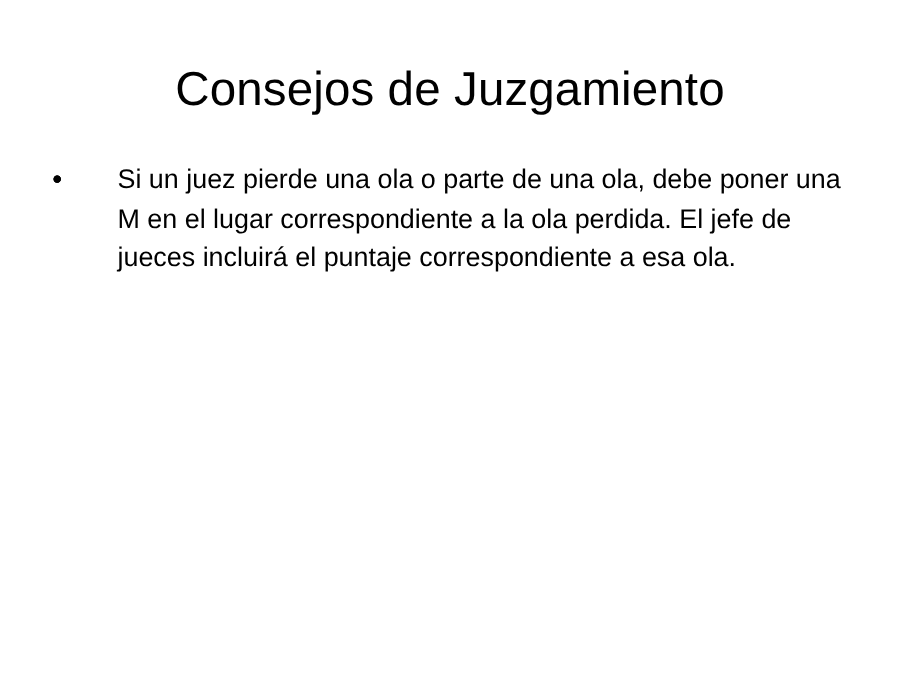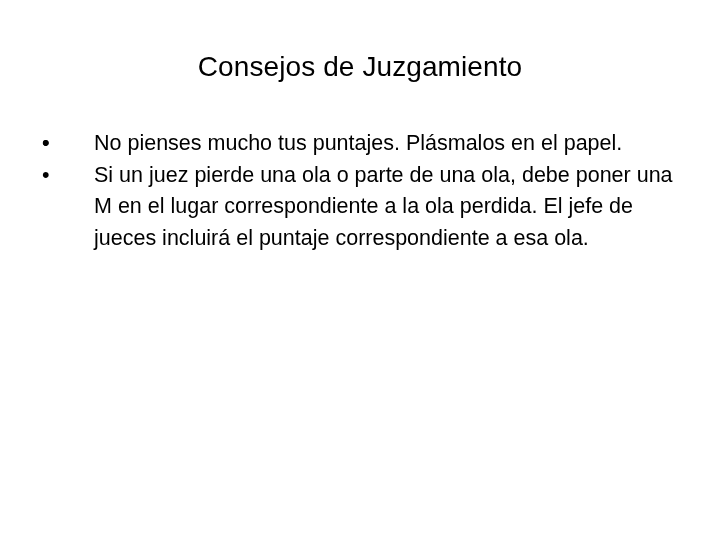--- a/index.html
+++ b/index.html
@@ -19,21 +19,21 @@
     width: 720px;
     height: 540px;
     box-sizing: border-box;
   }
   .slide-title {
     position: absolute;
     top: 50px;
     left: 0;
     width: 720px;
     text-align: center;
-    font-size: 28px;
+    font-size: 38px;
     font-weight: normal;
     line-height: 1.2;
     letter-spacing: 0.1px;
   }
   .bullet-list {
     position: absolute;
     top: 128px;
     left: 24px;
     width: 672px;
     list-style: none;
@@ -64,21 +64,20 @@
 <div class="slide">
 
   <div class="slide-title">Consejos de Juzgamiento</div>
 
   <ul class="bullet-list">
     <li class="bullet-item">
       <span class="bullet-marker">•</span>
     </li>
     <li class="bullet-item">
       <span class="bullet-marker">•</span>
-      <span class="bullet-text">No pienses mucho tus puntajes. Plásmalos en el papel.</span>
     </li>
     <li class="bullet-item">
       <span class="bullet-marker">•</span>
       <span class="bullet-text">Si un juez pierde una ola o parte de una ola, debe poner una M en el lugar correspondiente a la ola perdida. El jefe de jueces incluirá el puntaje correspondiente a esa ola.</span>
     </li>
   </ul>
 
 </div>
 
 </body></html>

